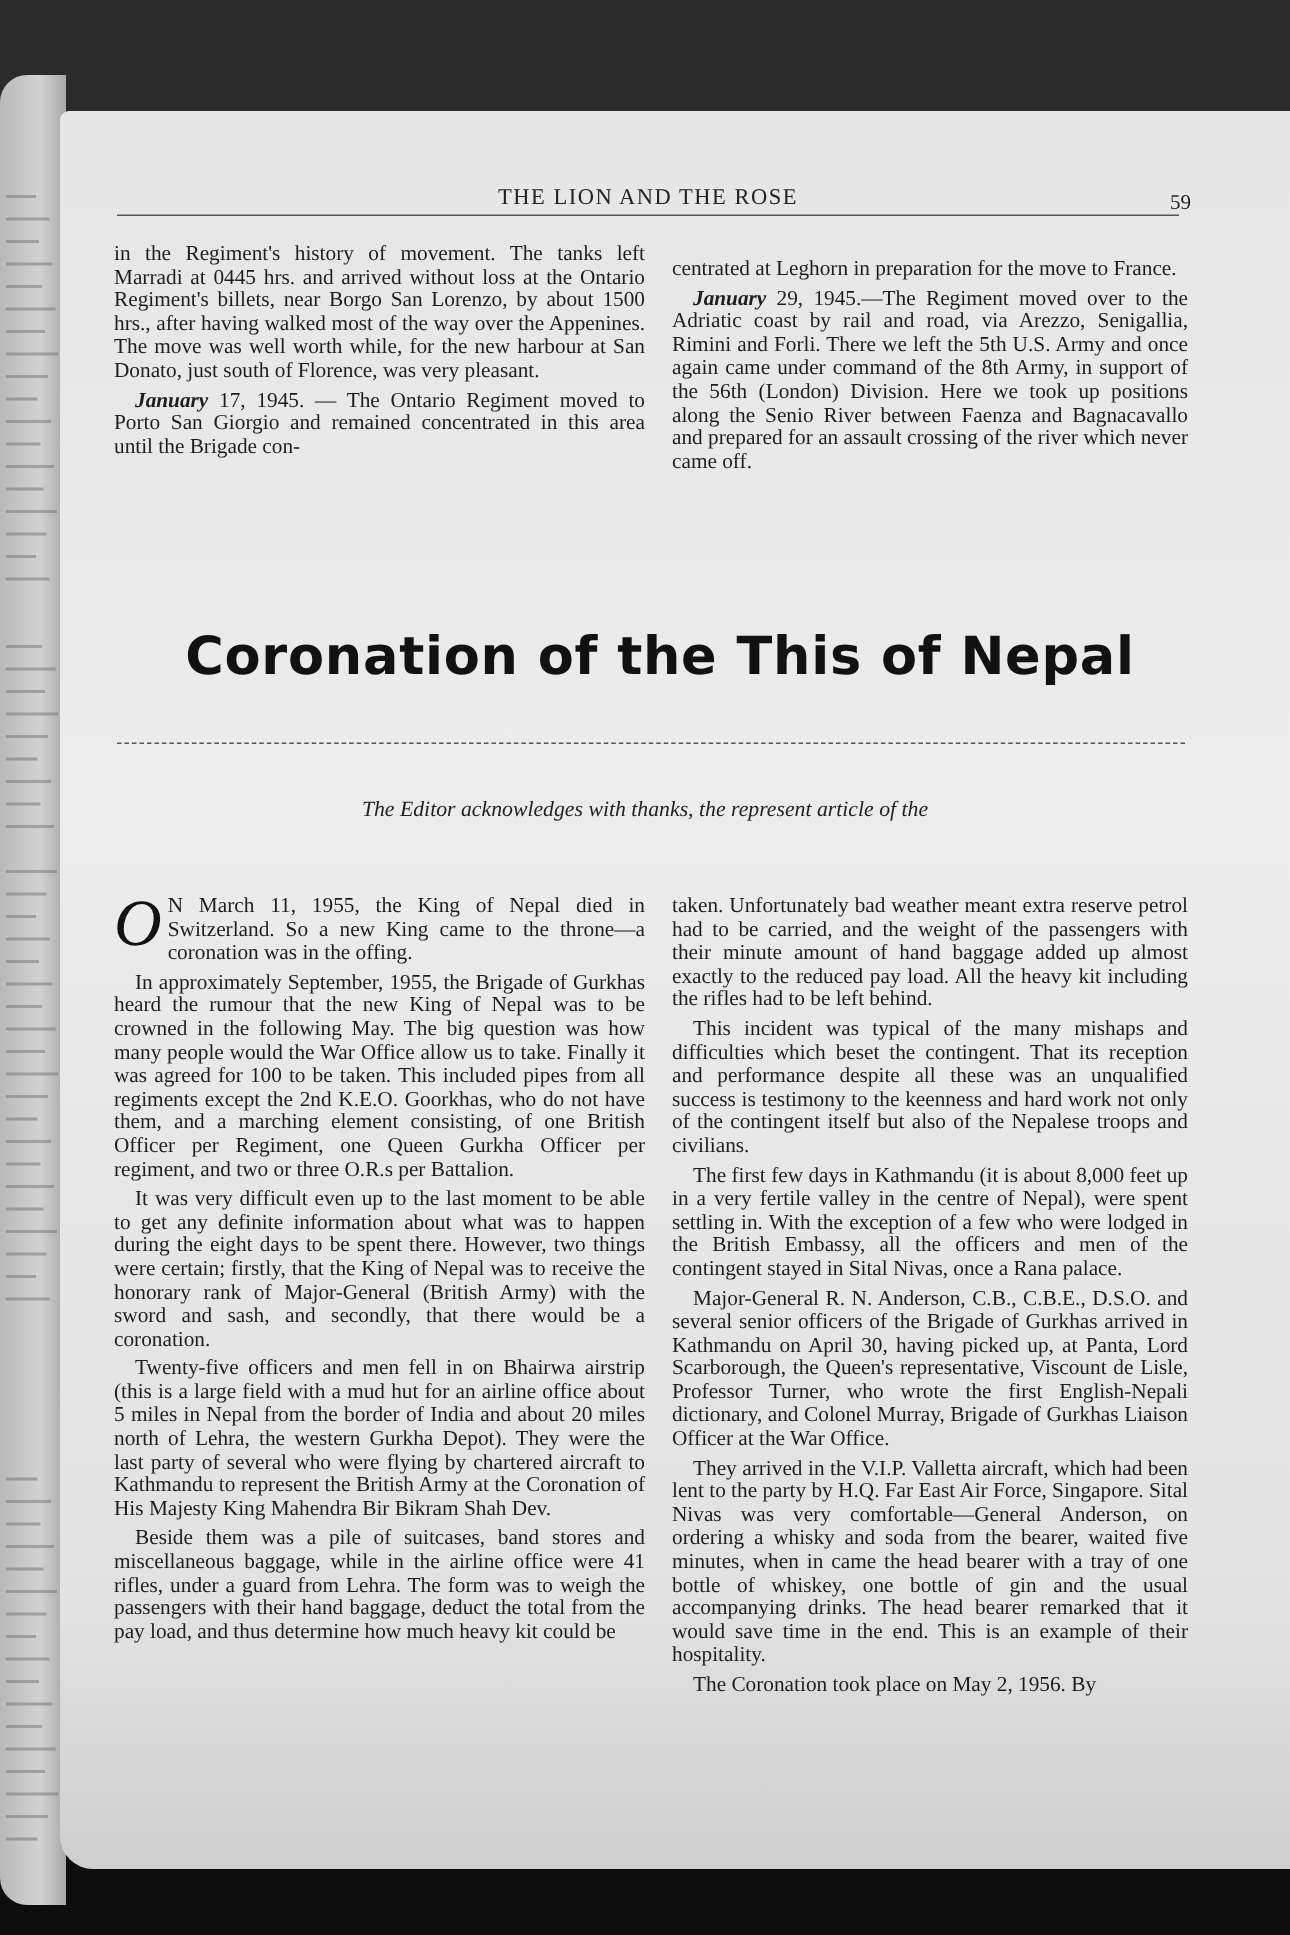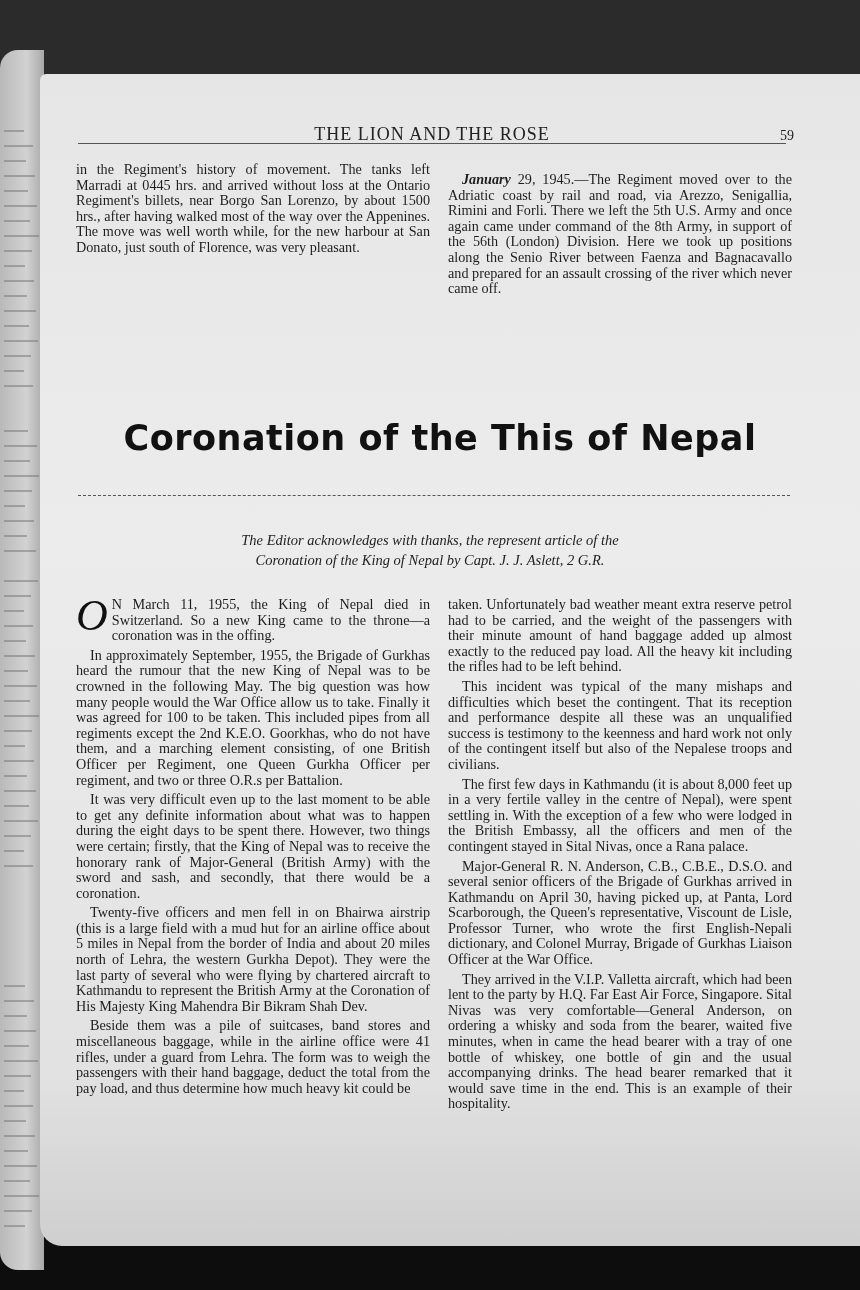--- a/index.html
+++ b/index.html
@@ -25,21 +25,21 @@
   .page {
     position:absolute; left:40px; top:74px; width:820px; height:1172px;
     background:linear-gradient(180deg,#e6e6e6 0%,#ececec 40%,#e2e2e2 85%,#cfcfcf 100%);
     border-radius:6px 0 0 22px;
   }
   .running-head {
     position:absolute; left:78px; top:124px; width:708px; height:30px;
   }
   .running-title {
     position:absolute; left:0; right:0; top:0; text-align:center;
-    font-size:18px; letter-spacing:1px; color:#222;
+    font-size:15px; letter-spacing:1px; color:#222;
   }
   .page-num {
     position:absolute; right:-8px; top:4px; font-size:14px; color:#222;
   }
   .head-rule {
     position:absolute; left:0; right:0; top:19px; height:1px; background:#555;
   }
   .col {
     position:absolute; font-size:14.2px; line-height:15.6px; text-align:justify;
     color:#1d1d1d;
@@ -144,41 +144,43 @@
 <div class="page"></div>
 
 <div class="running-head">
   <div class="running-title">THE LION AND THE ROSE</div>
   <div class="page-num">59</div>
   <div class="head-rule"></div>
 </div>
 
 <div class="col col-top-left">
   <p class="noindent">in the Regiment's history of movement. The tanks left Marradi at 0445 hrs. and arrived without loss at the Ontario Regiment's billets, near Borgo San Lorenzo, by about 1500 hrs., after having walked most of the way over the Appenines. The move was well worth while, for the new harbour at San Donato, just south of Florence, was very pleasant.</p>
+  <p><span class="ital">January</span><span> 17, 1945. — The Ontario Regiment moved to Porto San Giorgio and remained concentrated in this area until the Brigade con-</span></p>
 </div>
 
 <div class="col col-top-right">
+  <p class="noindent">centrated at Leghorn in preparation for the move to France.</p>
   <p><span class="ital">January</span><span> 29, 1945.—The Regiment moved over to the Adriatic coast by rail and road, via Arezzo, Senigallia, Rimini and Forli. There we left the 5th U.S. Army and once again came under command of the 8th Army, in support of the 56th (London) Division. Here we took up positions along the Senio River between Faenza and Bagnacavallo and prepared for an assault crossing of the river which never came off.</span></p>
 </div>
 
 <h1 class="article-title" style="margin:0;">Coronation of the This of Nepal</h1>
 <div class="dash-rule"></div>
 
 <div class="editor-note">
   <div>The Editor acknowledges with thanks, the represent article of the</div>
-  <div>Coronation of the King of Nepal by Capt. J. J. Aslett, 2 G.R.</div>
 </div>
 
 <div class="col col-left">
   <p class="noindent"><span class="dropcap">O</span><span>N March 11, 1955, the King of Nepal died in Switzerland. So a new King came to the throne—a coronation was in the offing.</span></p>
   <p>In approximately September, 1955, the Brigade of Gurkhas heard the rumour that the new King of Nepal was to be crowned in the following May. The big question was how many people would the War Office allow us to take. Finally it was agreed for 100 to be taken. This included pipes from all regiments except the 2nd K.E.O. Goorkhas, who do not have them, and a marching element consisting, of one British Officer per Regiment, one Queen Gurkha Officer per regiment, and two or three O.R.s per Battalion.</p>
   <p>It was very difficult even up to the last moment to be able to get any definite information about what was to happen during the eight days to be spent there. However, two things were certain; firstly, that the King of Nepal was to receive the honorary rank of Major-General (British Army) with the sword and sash, and secondly, that there would be a coronation.</p>
   <p>Twenty-five officers and men fell in on Bhairwa airstrip (this is a large field with a mud hut for an airline office about 5 miles in Nepal from the border of India and about 20 miles north of Lehra, the western Gurkha Depot). They were the last party of several who were flying by chartered aircraft to Kathmandu to represent the British Army at the Coronation of His Majesty King Mahendra Bir Bikram Shah Dev.</p>
   <p>Beside them was a pile of suitcases, band stores and miscellaneous baggage, while in the airline office were 41 rifles, under a guard from Lehra. The form was to weigh the passengers with their hand baggage, deduct the total from the pay load, and thus determine how much heavy kit could be</p>
 </div>
 
 <div class="col col-right">
   <p class="noindent">taken. Unfortunately bad weather meant extra reserve petrol had to be carried, and the weight of the passengers with their minute amount of hand baggage added up almost exactly to the reduced pay load. All the heavy kit including the rifles had to be left behind.</p>
   <p>This incident was typical of the many mishaps and difficulties which beset the contingent. That its reception and performance despite all these was an unqualified success is testimony to the keenness and hard work not only of the contingent itself but also of the Nepalese troops and civilians.</p>
   <p>The first few days in Kathmandu (it is about 8,000 feet up in a very fertile valley in the centre of Nepal), were spent settling in. With the exception of a few who were lodged in the British Embassy, all the officers and men of the contingent stayed in Sital Nivas, once a Rana palace.</p>
   <p>Major-General R. N. Anderson, C.B., C.B.E., D.S.O. and several senior officers of the Brigade of Gurkhas arrived in Kathmandu on April 30, having picked up, at Panta, Lord Scarborough, the Queen's representative, Viscount de Lisle, Professor Turner, who wrote the first English-Nepali dictionary, and Colonel Murray, Brigade of Gurkhas Liaison Officer at the War Office.</p>
   <p>They arrived in the V.I.P. Valletta aircraft, which had been lent to the party by H.Q. Far East Air Force, Singapore. Sital Nivas was very comfortable—General Anderson, on ordering a whisky and soda from the bearer, waited five minutes, when in came the head bearer with a tray of one bottle of whiskey, one bottle of gin and the usual accompanying drinks. The head bearer remarked that it would save time in the end. This is an example of their hospitality.</p>
+  <p>The Coronation took place on May 2, 1956. By</p>
 </div>
 
 </body></html>

